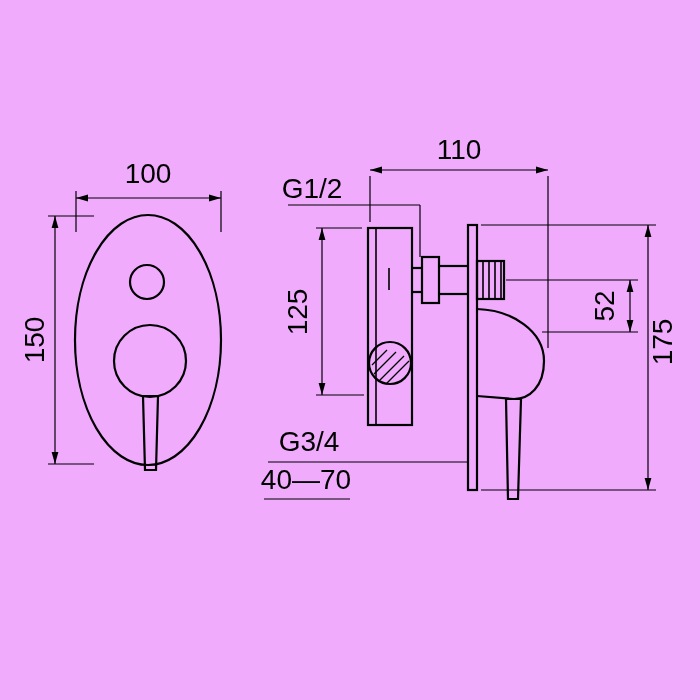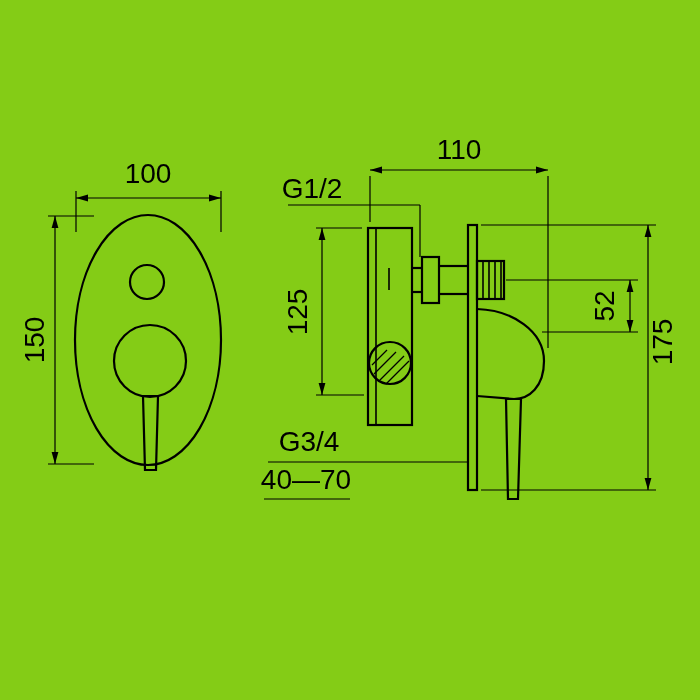--- a/index.html
+++ b/index.html
@@ -1,16 +1,16 @@
 <!DOCTYPE html>
 <html><head>
 <meta charset="utf-8">
 <style>
   html,body{margin:0;padding:0;background:#ffffff;}
-  .page{width:700px;height:700px;background:#84cc16;position:relative;overflow:hidden;}
+  .page{width:700px;height:700px;background:#f0abfc;position:relative;overflow:hidden;}
   svg{position:absolute;left:0;top:0;}
   .o{fill:none;stroke:#000;stroke-width:2.2;}
   .o2{fill:none;stroke:#000;stroke-width:1.6;}
   .d{fill:none;stroke:#000;stroke-width:1.2;}
   text{font-family:"Liberation Sans","DejaVu Sans",sans-serif;font-size:28px;fill:#000;}
 </style>
 </head>
 <body>
 
 <div class="page">

